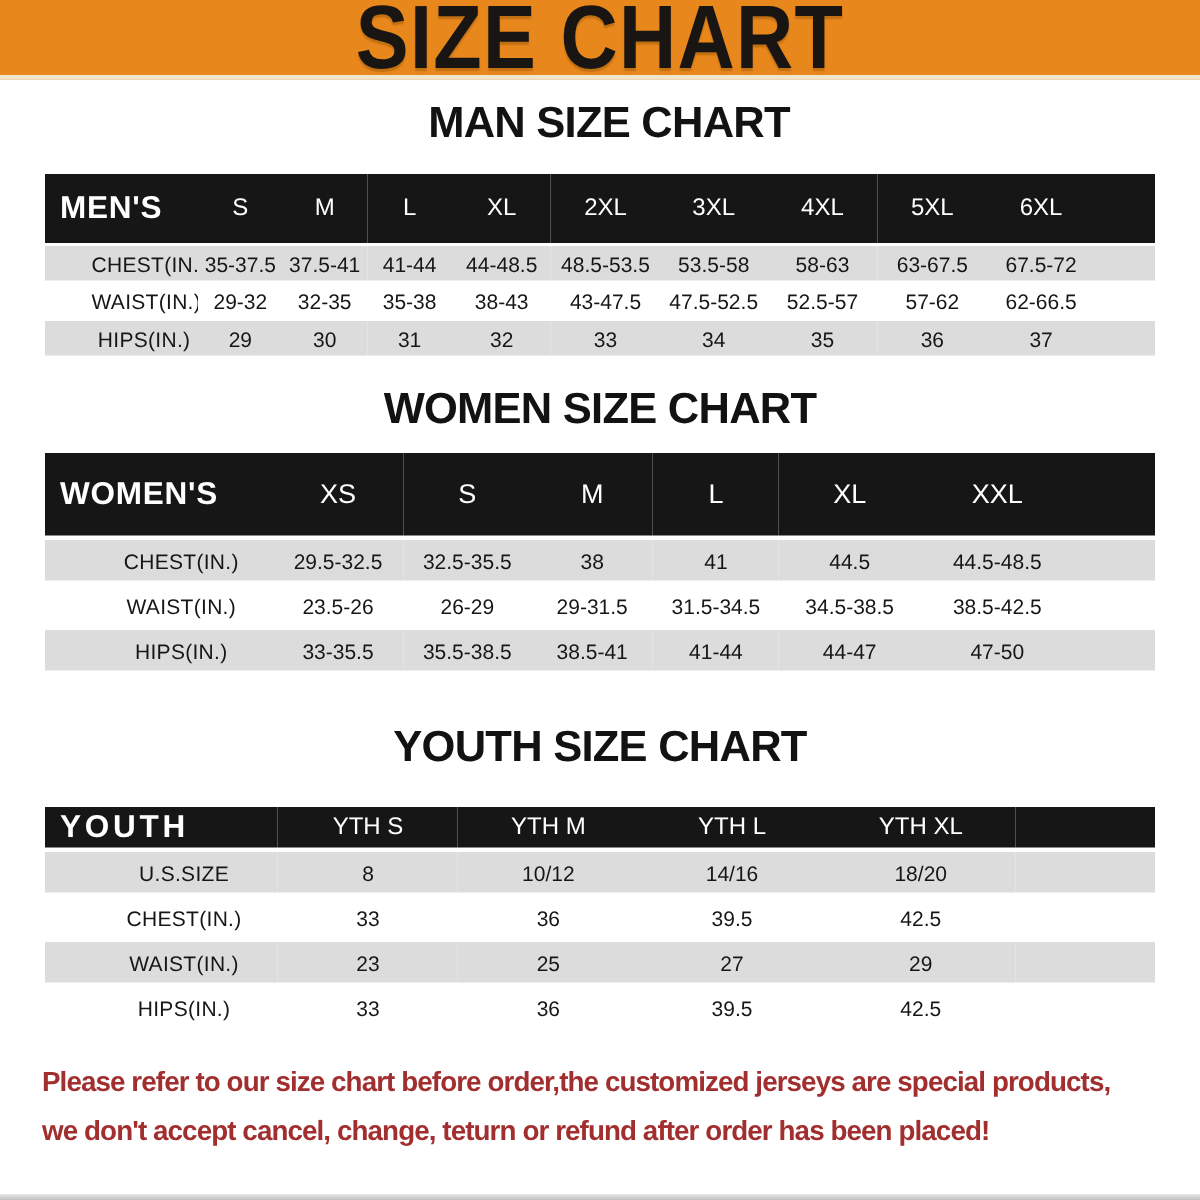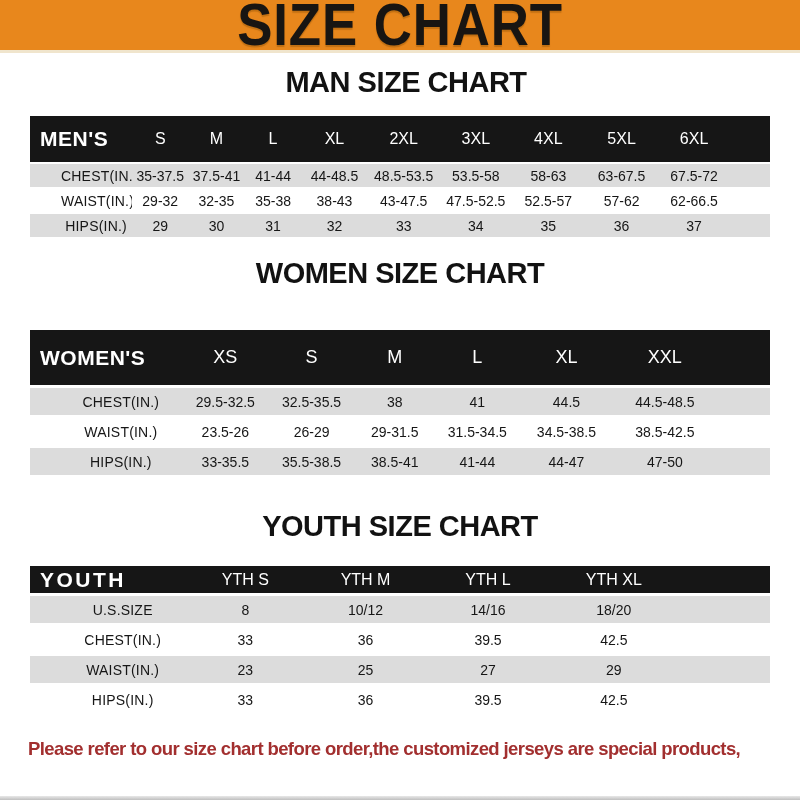--- a/index.html
+++ b/index.html
@@ -34,21 +34,21 @@
   
   .section-title {
     text-align: center;
     font-size: 29px; font-weight: 800;
     letter-spacing: -0.5px;
     line-height: 28px;
     color: #121212;
     white-space: nowrap;
   }
   #sec-men   .section-title { margin: 15px 0 18px; padding-left: 12px; }
-  #sec-women .section-title { margin: 20px 0 40px; }
+  #sec-women .section-title { margin: 20px 0 12px; }
   #sec-youth .section-title { margin: 34px 0 23px; }
 
   
   table.size-table {
     width: 740px; margin: 0 auto;
     table-layout: fixed;
     border-collapse: separate;
   }
   .t-men   { border-spacing: 0 2px; }
   .t-women { border-spacing: 0 3px; }
@@ -305,16 +305,17 @@
             <td>39.5</td>
             <td>42.5</td>
             <td></td>
           </tr>
         </tbody>
       </table>
   </section>
 
   <footer class="note">
     <p>Please refer to our size chart before order,the customized jerseys are special products,</p>
+    <p>we don't accept cancel, change, teturn or refund after order has been placed!</p>
   </footer>
 
   <div class="bottom-edge"></div>
 </div>
 
 </body></html>

